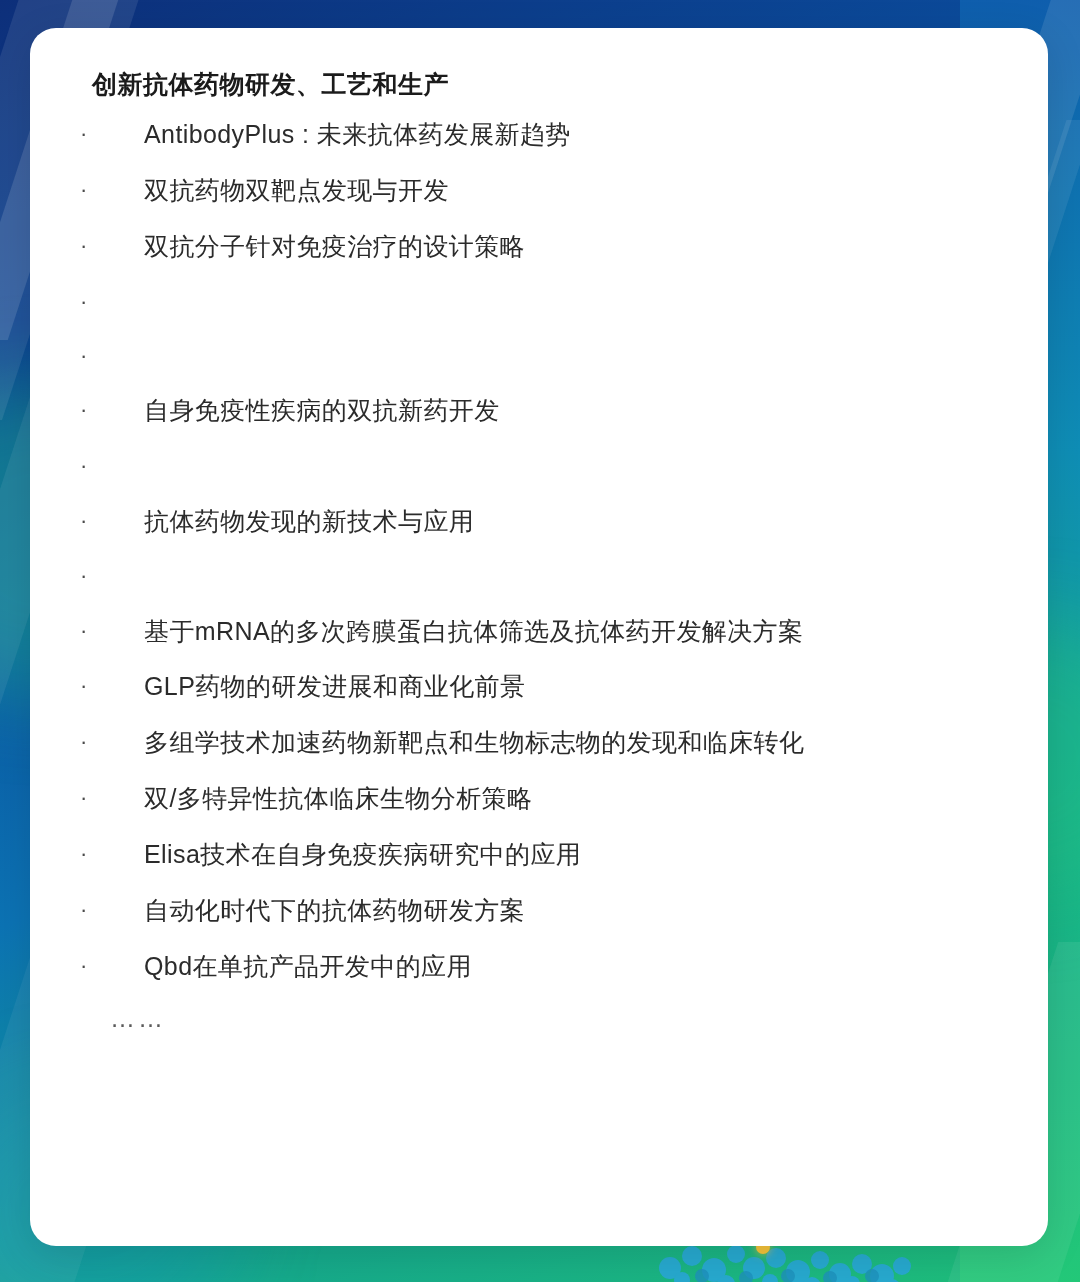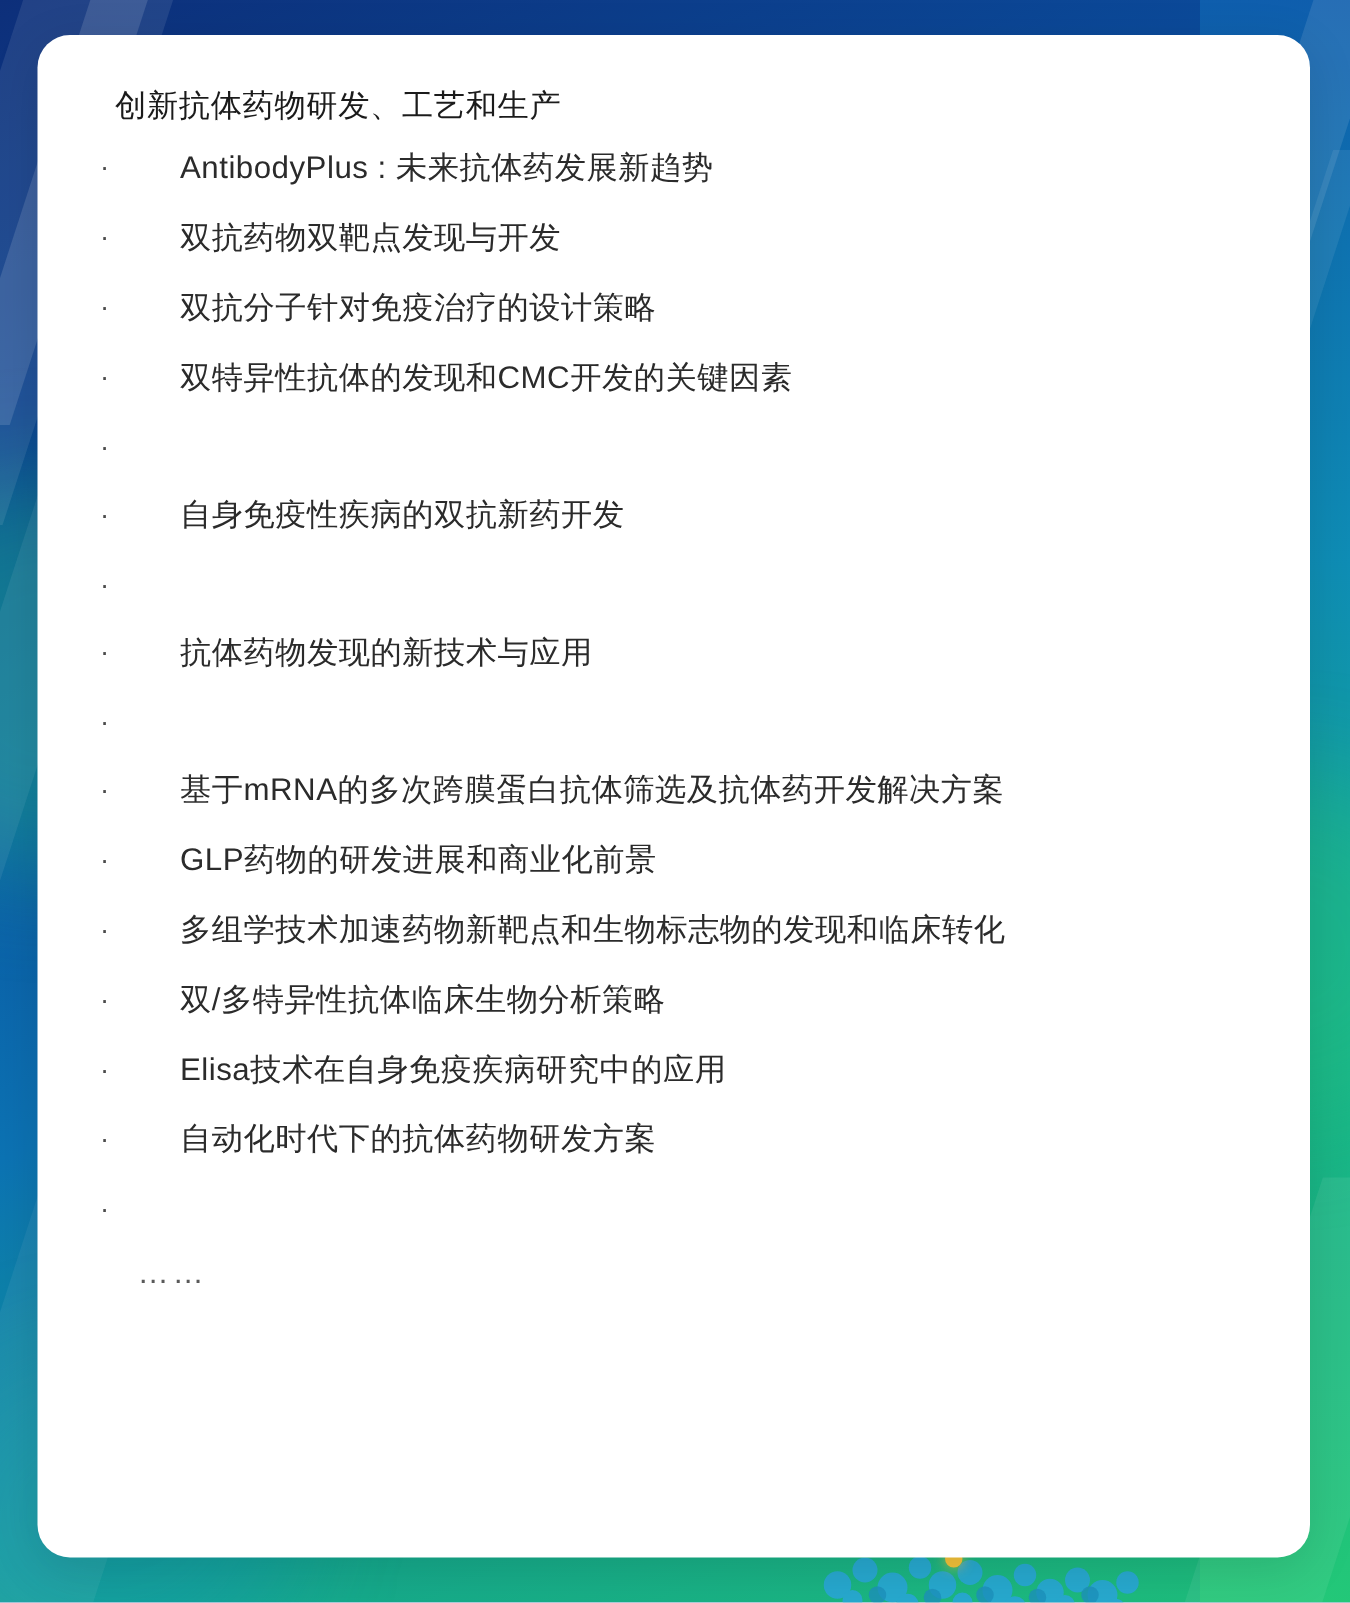--- a/index.html
+++ b/index.html
@@ -83,21 +83,21 @@
     width: 1018px;
     height: 1218px;
     background: #ffffff;
     border-radius: 26px;
     box-shadow: 0 10px 40px rgba(0,0,0,0.12);
     padding: 36px 44px 30px 44px;
   }
 
   .card-title {
     font-size: 25px;
-    font-weight: normal;
+    font-weight: bold;
     color: #1b1b1b;
     letter-spacing: 0.5px;
     margin: 4px 0 6px 18px;
   }
 
   .bullet-list {
     margin: 0;
     padding: 0;
     list-style: none;
   }
@@ -193,21 +193,20 @@
       <li class="bullet-item">
         <span class="bullet-dot">·</span>
         <span class="bullet-text">双抗药物双靶点发现与开发</span>
       </li>
       <li class="bullet-item">
         <span class="bullet-dot">·</span>
         <span class="bullet-text">双抗分子针对免疫治疗的设计策略</span>
       </li>
       <li class="bullet-item">
         <span class="bullet-dot">·</span>
-        <span class="bullet-text">双特异性抗体的发现和CMC开发的关键因素</span>
       </li>
       <li class="bullet-item">
         <span class="bullet-dot">·</span>
       </li>
       <li class="bullet-item">
         <span class="bullet-dot">·</span>
         <span class="bullet-text">自身免疫性疾病的双抗新药开发</span>
       </li>
       <li class="bullet-item">
         <span class="bullet-dot">·</span>
@@ -238,19 +237,20 @@
       <li class="bullet-item">
         <span class="bullet-dot">·</span>
         <span class="bullet-text">Elisa技术在自身免疫疾病研究中的应用</span>
       </li>
       <li class="bullet-item">
         <span class="bullet-dot">·</span>
         <span class="bullet-text">自动化时代下的抗体药物研发方案</span>
       </li>
       <li class="bullet-item">
         <span class="bullet-dot">·</span>
+        <span class="bullet-text">Qbd在单抗产品开发中的应用</span>
       </li>
     </ul>
 
     <div class="ellipsis-row">……</div>
   </div>
 
 </div>
 
 </body></html>

